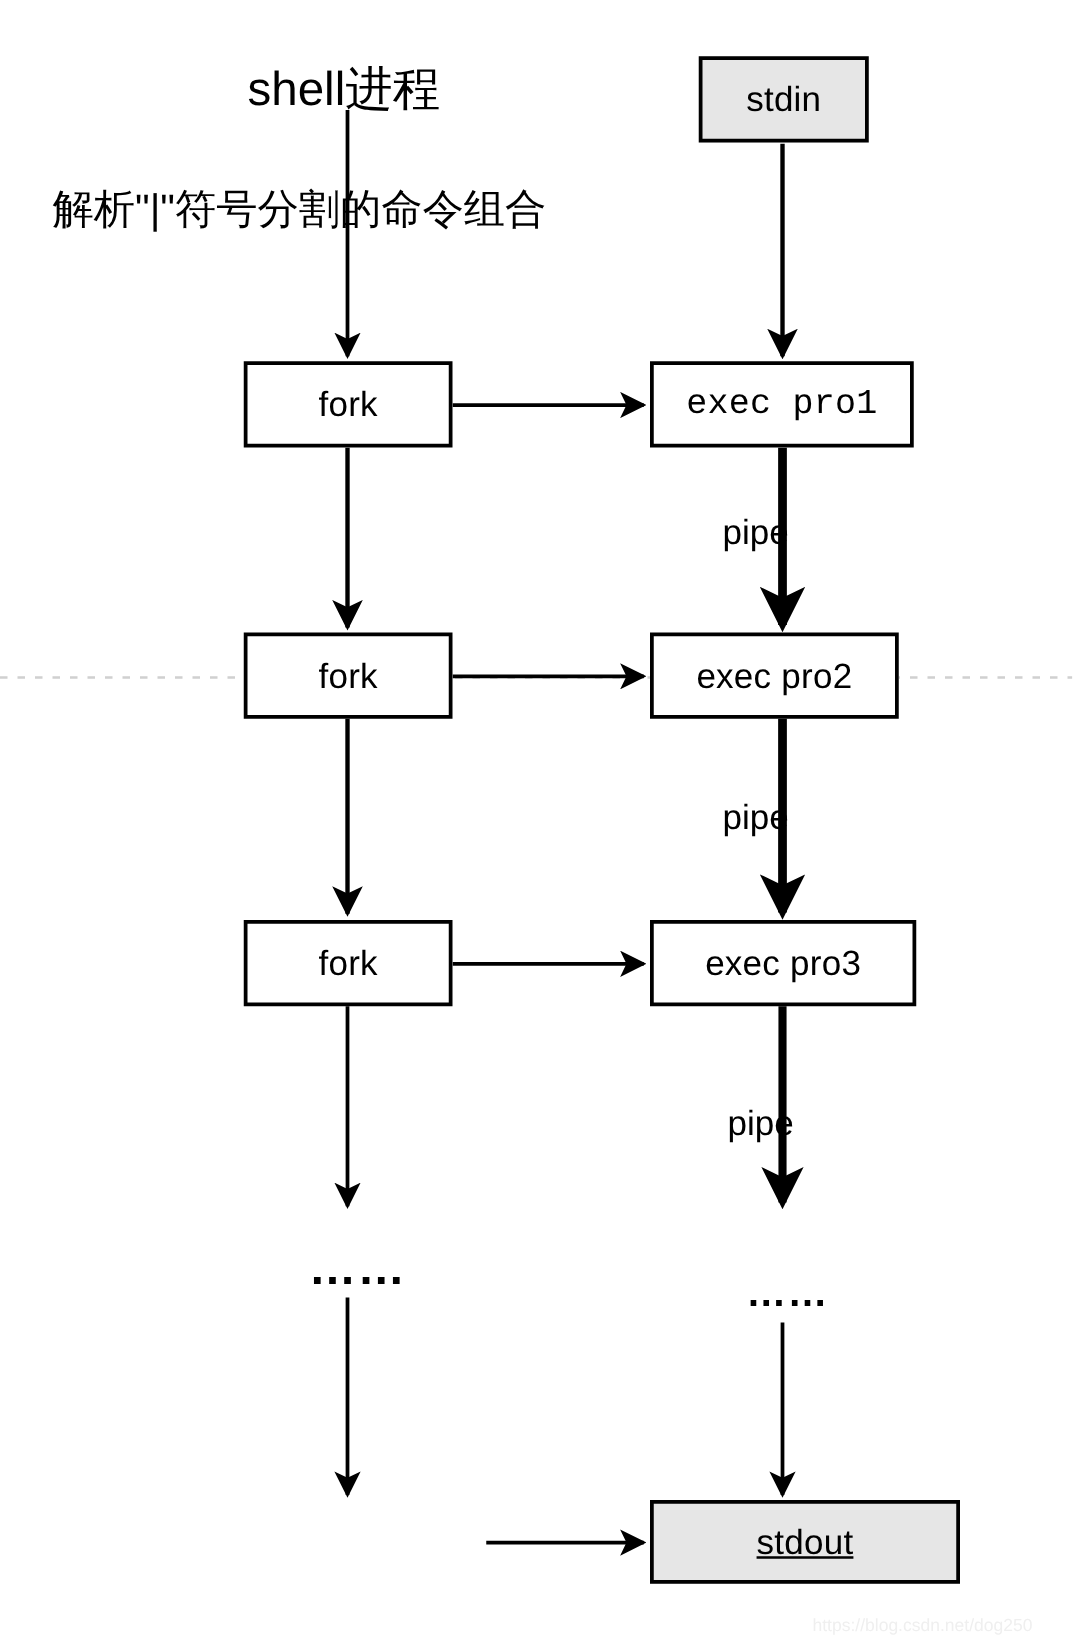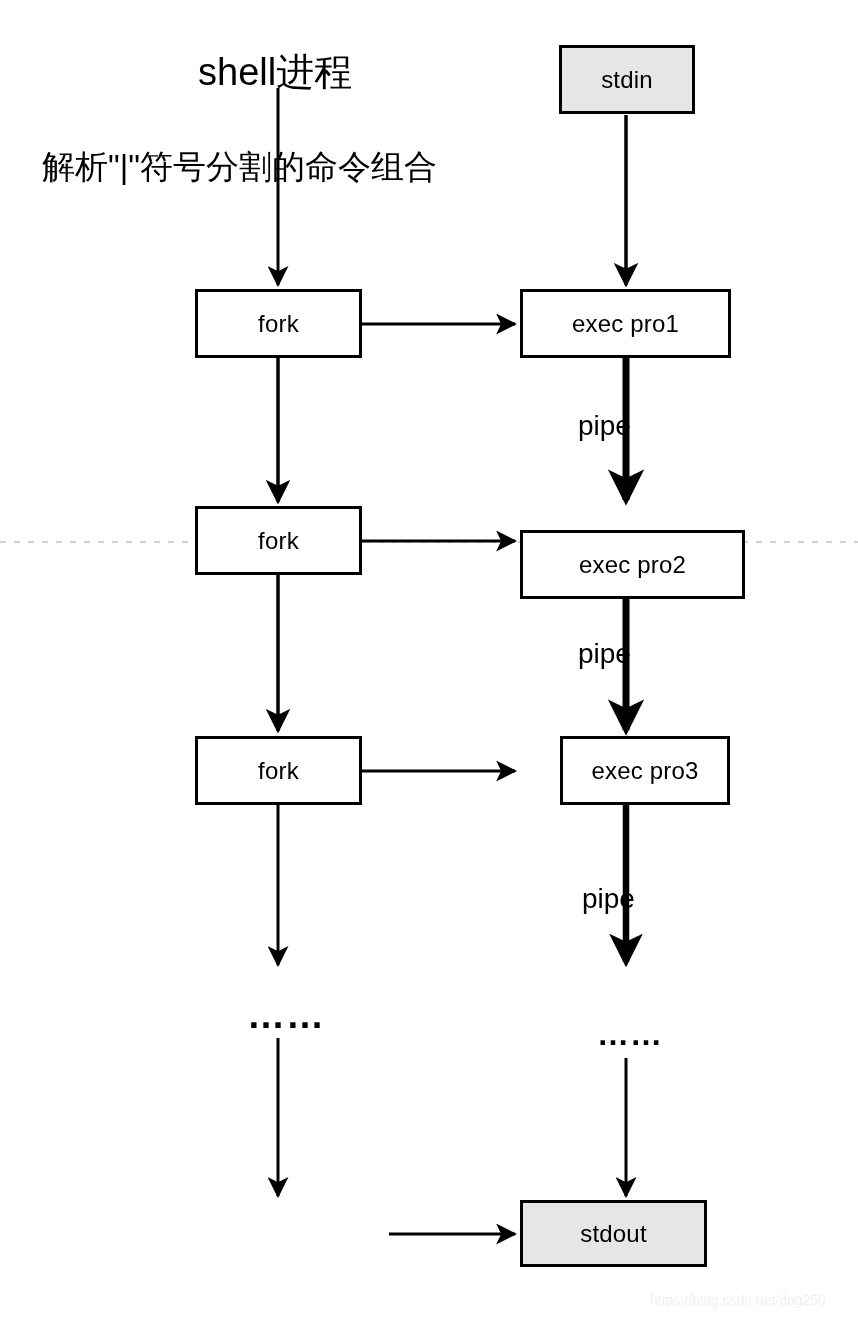--- a/index.html
+++ b/index.html
@@ -26,21 +26,21 @@
     height: 1320px;
   }
   .node-box {
     position: absolute;
     box-sizing: border-box;
     border: 3px solid #000000;
     display: flex;
     align-items: center;
     justify-content: center;
     background: #ffffff;
-    font-size: 24px;
+    font-size: 28px;
     color: #000000;
     letter-spacing: 0.2px;
   }
   .node-box.shaded {
     background: #e6e6e6;
   }
   .free-label {
     position: absolute;
     color: #000000;
     white-space: nowrap;
@@ -126,31 +126,31 @@
 
   <div class="node-box" style="left:195px; top:736px; width:167px; height:69px;">
     <span>fork</span>
   </div>
 
 
   <div class="node-box shaded" style="left:559px; top:45px; width:136px; height:69px;">
     <span>stdin</span>
   </div>
 
-  <div class="node-box" style="left:520px; top:289px; width:211px; height:69px;">
+  <div class="node-box" style="left:520px; top:289px; width:211px; height:69px;font-family:Liberation Mono, monospace;">
     <span>exec pro1</span>
   </div>
 
-  <div class="node-box" style="left:520px; top:506px; width:225px; height:69px;margin-top:24px;">
+  <div class="node-box" style="left:520px; top:506px; width:199px; height:69px;">
     <span>exec pro2</span>
   </div>
 
-  <div class="node-box" style="left:520px; top:736px; width:170px; height:69px;margin-left:40px;">
+  <div class="node-box" style="left:520px; top:736px; width:213px; height:69px;">
     <span>exec pro3</span>
   </div>
 
-  <div class="node-box shaded" style="left:520px; top:1200px; width:187px; height:67px;">
+  <div class="node-box shaded" style="left:520px; top:1200px; width:248px; height:67px;text-decoration:underline;">
     <span>stdout</span>
   </div>
 
   <div class="watermark" style="left:650px; top:1292px;">https://blog.csdn.net/dog250</div>
 
 </div>
 
 </body></html>

